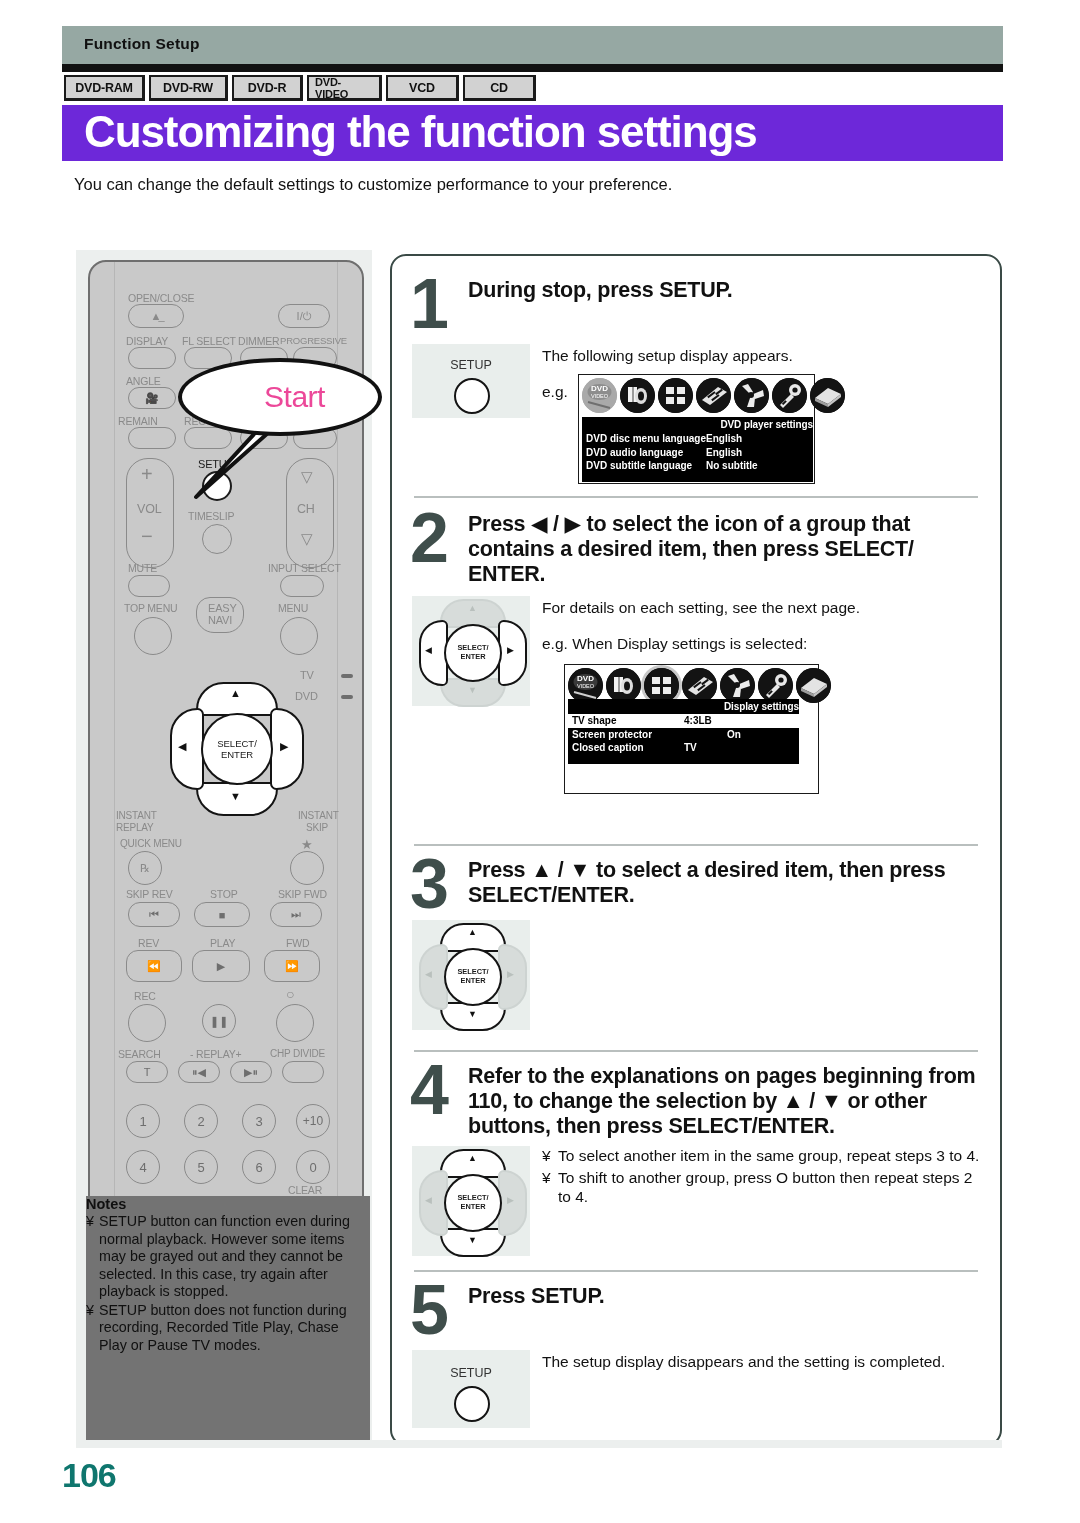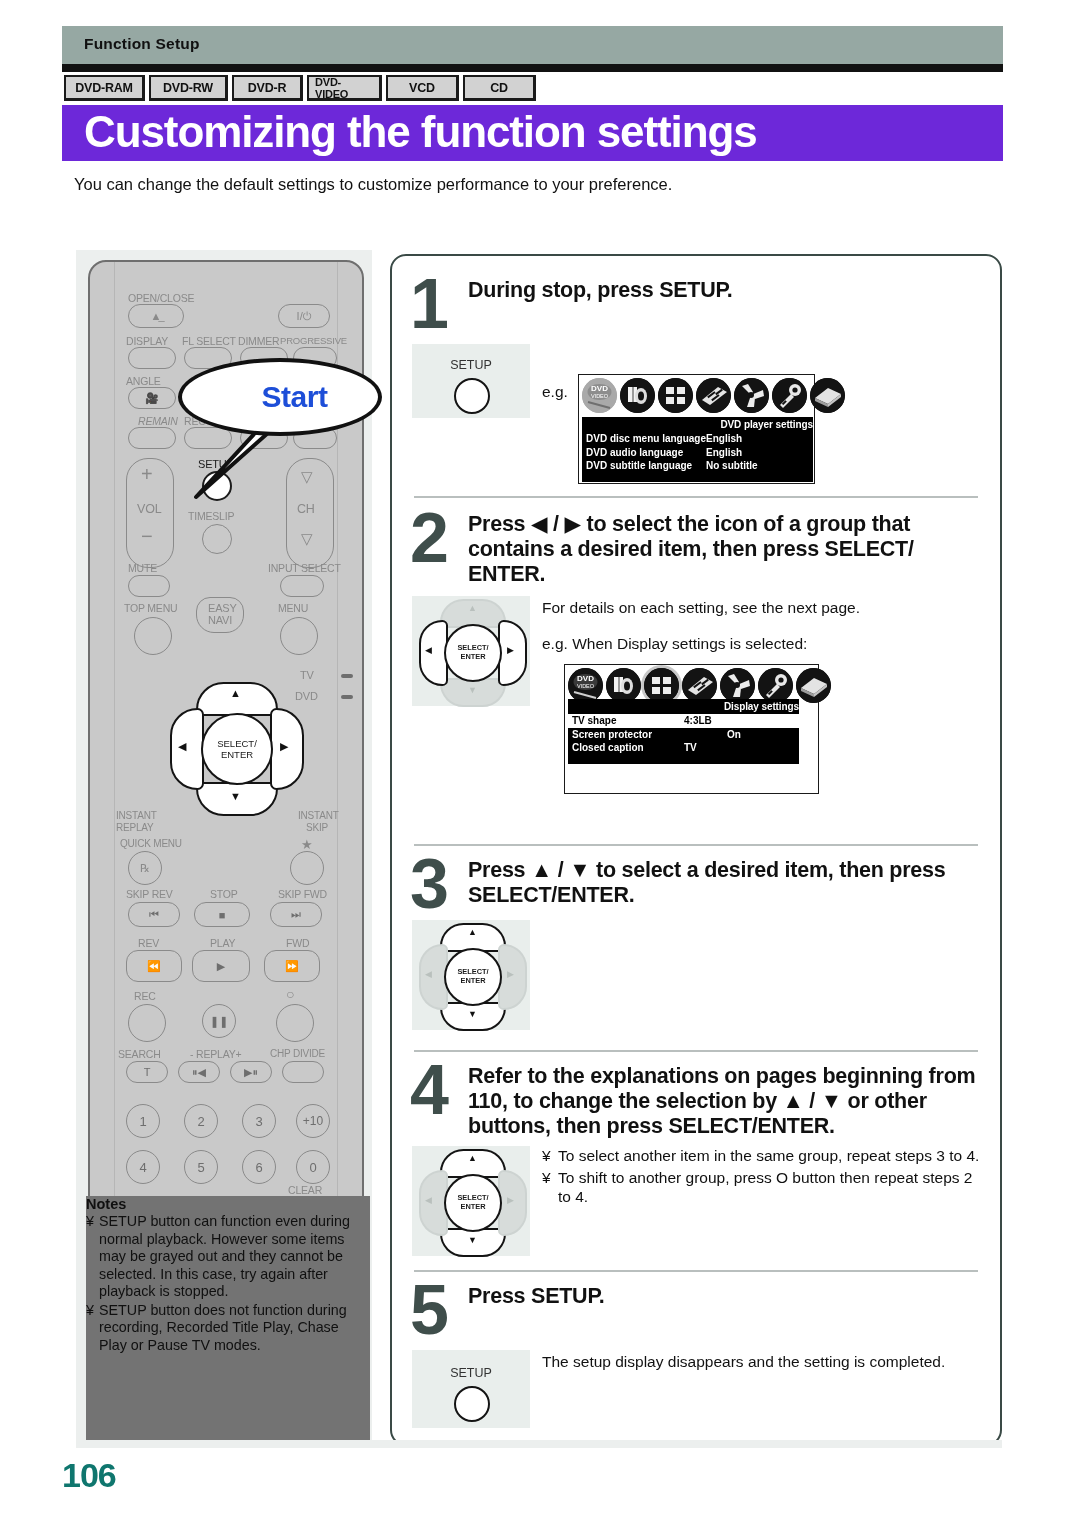--- a/index.html
+++ b/index.html
@@ -54,21 +54,21 @@
   .dpad .w-rt{left:100px;top:26px;width:30px;height:78px;border-radius:14px 60px 60px 14px;}
   .dpad .hub{position:absolute;left:31px;top:31px;width:68px;height:68px;border-radius:50%;background:#fff;border:2.4px solid #141414;
       display:flex;align-items:center;justify-content:center;flex-direction:column;font-size:9.5px;color:#1a1a1a;line-height:11px;font-weight:500;}
   .dpad .ar{position:absolute;font-size:11px;color:#111;}
 
   .ch-pill{position:absolute;border:1.6px solid #8a8a8a;border-radius:22px;background:#c9c9c9;}
 
   
   .callout{position:absolute;left:178px;top:358px;width:196px;height:70px;border-radius:50%/50%;
       background:#fff;border:4px solid #111;display:flex;align-items:center;justify-content:center;z-index:5;}
-  .callout span{font-size:30px;font-weight:bold;color:#1d4ed8;letter-spacing:-.5px;margin-left:29px;}
+  .callout span{font-size:30px;font-weight:normal;color:#ec4899;letter-spacing:-.5px;margin-left:29px;}
   .callout-tail{position:absolute;left:190px;top:415px;z-index:4;}
 
   
   .notes{position:absolute;left:86px;top:1196px;width:284px;height:250px;background:#737373;}
   .notes h4{margin:0 0 1px 0;font-size:14.5px;font-weight:bold;}
   .note-li{display:flex;font-size:14.3px;line-height:17.5px;margin-bottom:1px;}
   .note-li .bl{width:13px;flex:none;}
   .note-li .tx{flex:1;}
 
   
@@ -162,21 +162,21 @@
       <div class="btn pill" style="left:150px;top:85px;width:48px;height:22px;"></div>
       <div class="btn pill" style="left:203px;top:85px;width:44px;height:22px;"></div>
 
       <div class="rk" style="left:36px;top:113px;">ANGLE</div>
       <div class="rk" style="left:100px;top:113px;">SKIP</div>
       <div class="btn pill" style="left:38px;top:125px;width:48px;height:22px;">
         <div class="glyph">🎥</div>
       </div>
       <div class="btn pill" style="left:94px;top:125px;width:48px;height:22px;"></div>
 
-      <div class="rk" style="left:48px;top:153px;font-style:italic;">REMAIN</div>
+      <div class="rk" style="left:28px;top:153px;">REMAIN</div>
       <div class="rk" style="left:94px;top:153px;">REC MODE</div>
       <div class="rk" style="left:152px;top:153px;">EXIT</div>
       <div class="rk" style="left:202px;top:153px;">ZOOM</div>
       <div class="btn pill" style="left:38px;top:165px;width:48px;height:22px;"></div>
       <div class="btn pill" style="left:94px;top:165px;width:48px;height:22px;"></div>
       <div class="btn pill" style="left:150px;top:165px;width:48px;height:22px;"></div>
       <div class="btn pill" style="left:203px;top:165px;width:44px;height:22px;"></div>
 
       <div class="rk" style="left:108px;top:196px;color:#1b1b1b;font-size:11px;">SETUP</div>
       <div class="btn rnd white" style="left:112px;top:209px;width:30px;height:30px;"></div>
@@ -348,20 +348,21 @@
   <div class="steps">
 
     <div class="stepnum" style="left:18px;top:20px;">1</div>
     <div class="stephead" style="left:76px;top:22px;width:510px;">During stop, press SETUP.</div>
 
     <div class="keycap" style="left:20px;top:88px;width:118px;height:74px;">
       <div class="kl" style="top:14px;">SETUP</div>
       <div class="kcirc" style="left:42px;top:34px;width:32px;height:32px;"></div>
     </div>
 
+    <div class="bodytxt" style="left:150px;top:90px;width:430px;">The following setup display appears.</div>
     <div class="bodytxt" style="left:150px;top:126px;">e.g.</div>
 
     <div class="osd" style="left:186px;top:118px;width:237px;height:110px;">
       <div class="osd-icons">
         <div class="ic sel-light">
           <svg width="35" height="35" viewBox="0 0 35 35">
               <circle cx="17.5" cy="17.5" r="17.5" fill="#a9a9a9"></circle>
               <ellipse cx="17.5" cy="14" rx="12" ry="8" fill="#8d8d8d"></ellipse>
               <text x="17.5" y="13" font-size="8" font-weight="bold" fill="#fff" text-anchor="middle" font-family="Liberation Sans">DVD</text>
               <text x="17.5" y="20" font-size="5.5" fill="#fff" text-anchor="middle" font-family="Liberation Sans">VIDEO</text>

